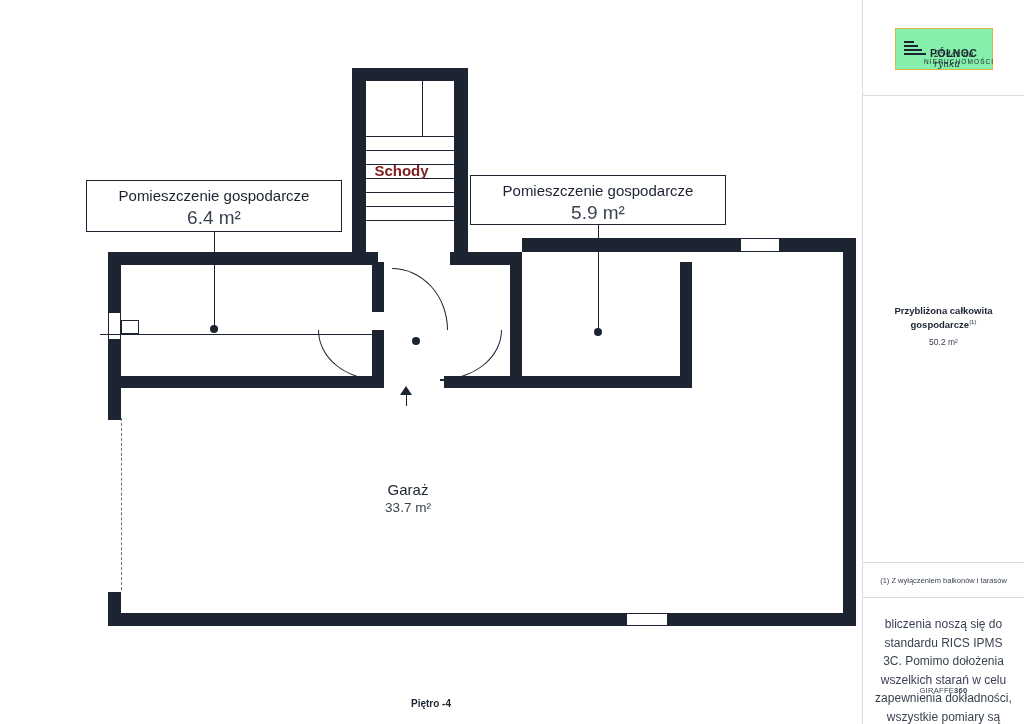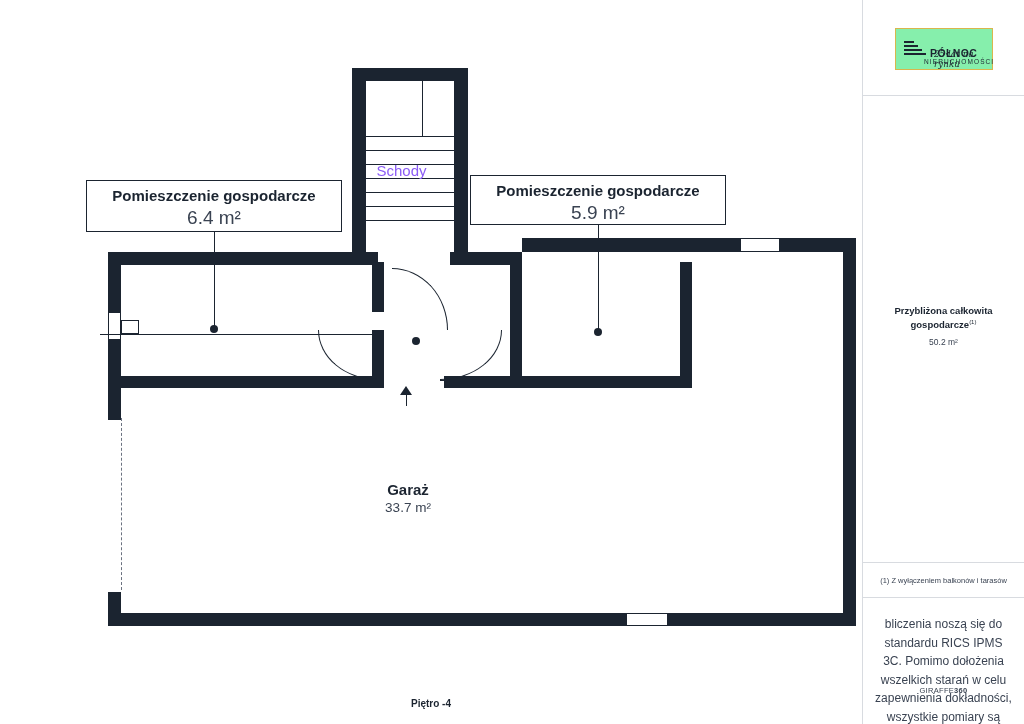--- a/index.html
+++ b/index.html
@@ -170,21 +170,21 @@
   .label-box {
     position: absolute;
     background: #ffffff;
     border: 1px solid #1b2430;
     box-sizing: border-box;
     text-align: center;
     padding-top: 6px;
   }
   .label-name {
     font-size: 15px;
-    font-weight: bold;
+    font-weight: normal;
     color: #1b2430;
     line-height: 1.2;
   }
   .label-area {
     font-size: 19px;
     color: #3a4352;
     line-height: 1.35;
   }
   .label-plain {
     position: absolute;
@@ -192,22 +192,22 @@
   }
   .label-plain .label-name { font-size: 15px; }
   .label-plain .label-area { font-size: 13.5px; }
   #stairs-label {
     position: absolute;
     left: 352px;
     top: 162px;
     width: 99px;
     text-align: center;
     font-size: 15px;
-    font-weight: normal;
-    color: #8b5cf6;
+    font-weight: bold;
+    color: #7f1d1d;
   }
   .stair-line {
     position: absolute;
     background: #1b2430;
     height: 1px;
   }
   .door-arc {
     position: absolute;
     border: 1px solid #1b2430;
     box-sizing: border-box;

